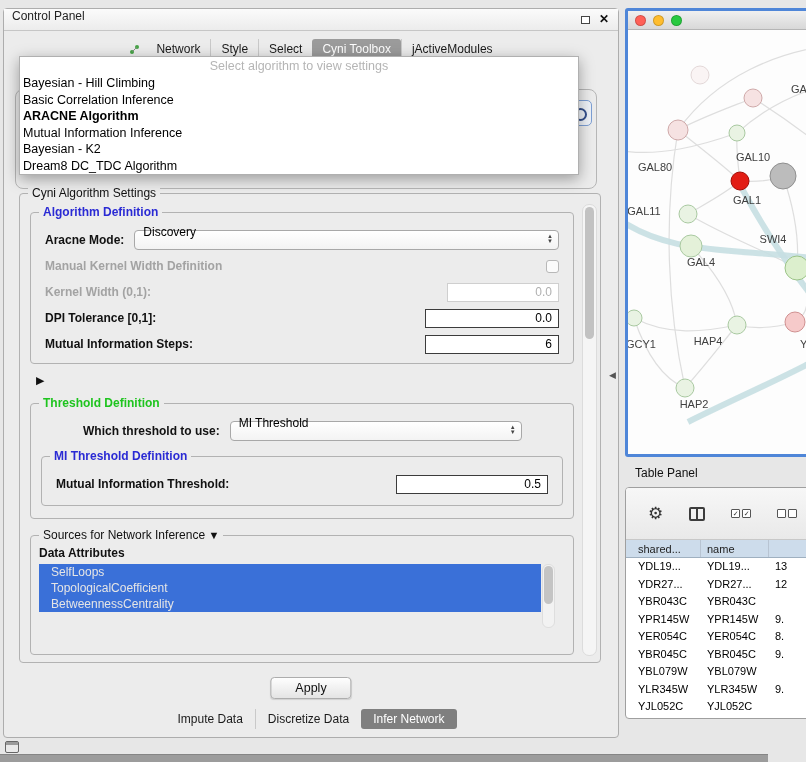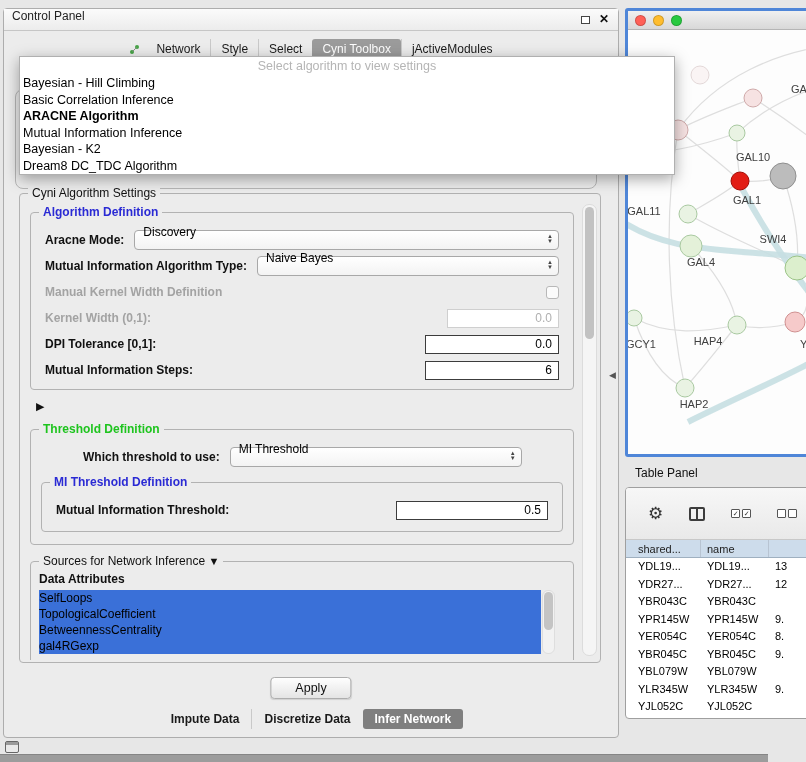--- a/index.html
+++ b/index.html
@@ -23,21 +23,21 @@
   .cp-tab:first-child { border-left:none; }
   .cp-tab.sel { background:#9b9b9b; color:#fff; border-radius:3px; border-left:none; }
 
   .behind-panel { position:absolute; left:11px; top:80px; width:582px; height:100px;
         border:1px solid #b6b6b6; border-radius:8px; background:#ececec; }
   .mini-btn { position:absolute; right:4px; top:10px; width:26px; height:26px;
         border:1px solid #7d9fd4; border-radius:5px; background:#eef2f8; }
   .mini-btn::after { content:""; position:absolute; left:7px; top:7px; width:9px; height:9px;
         border:2px solid #35508c; border-radius:50%; }
 
-  .popup { position:absolute; left:15px; top:47px; width:656px; height:119px; background:#fff;
+  .popup { position:absolute; left:15px; top:47px; width:560px; height:119px; background:#fff;
         border:1px solid #b0b0b0; box-shadow:0 4px 14px rgba(0,0,0,.35); z-index:40; padding-top:1px; }
   .dd-ph { text-align:center; color:#b5b5b5; font-size:12.5px; height:17px; line-height:17px; }
   .dd-item { font-size:12.5px; height:16.5px; line-height:16.5px; padding-left:3px; color:#000; }
   .dd-item.dd-sel { font-weight:bold; }
 
   
   .groupbox { position:relative; border:1px solid #b2b2b2; border-radius:4px; }
   .legend { position:absolute; top:-8px; left:8px; background:#ececec; padding:0 4px; font-size:12px; color:#111; white-space:nowrap; }
   .legend.blue { color:#2a2ad4; font-weight:bold; }
   .legend.green { color:#1ec41e; font-weight:bold; }
@@ -68,30 +68,30 @@
 
   .threshold-group { margin-top:16px; padding:14px 8px 10px; }
   .which-row { display:flex; align-items:center; height:26px; padding-left:44px; margin-bottom:4px; }
   .combo.fixed { width:292px; margin-left:10px; }
   .mi-group { margin:12px 2px 2px; padding:14px 8px 8px; }
 
   .sources-group { margin-top:16px; height:120px; padding:6px 6px 0; }
   .attr-title { font-size:12px; font-weight:bold; color:#111; margin:4px 0 4px 2px; }
   .srcwrap { display:flex; margin-left:2px; }
   .srclist { width:502px; }
-  .src-item { height:16px; line-height:16px; background:#3a70d8; color:#000000; font-size:12px; padding-left:0; }
+  .src-item { height:16px; line-height:16px; background:#3a70d8; color:#e5e5e5; font-size:12px; padding-left:12px; }
   .src-sb { width:13px; height:64px; background:#f2f2f2; border:1px solid #dedede; border-radius:6px; position:relative; margin-left:1px; }
   .src-thumb { position:absolute; top:1px; left:1px; width:9px; height:38px; background:#c4c4c4; border-radius:5px; }
 
   .apply-btn { position:absolute; left:50%; top:668px; transform:translateX(-50%);
         font-size:12.5px; color:#111; padding:3px 24px; border:1px solid #adadad; border-radius:4px;
         background:linear-gradient(#fefefe,#e4e4e4); box-shadow:0 1px 1px rgba(0,0,0,.12); }
 
   .bottom-tabs { position:absolute; top:700px; left:0; right:0; display:flex; justify-content:center; align-items:center; }
-  .bt-tab { font-size:12px; color:#1a1a1a; padding:3px 12px; border-left:1px solid #c9c9c9;font-weight:bold; }
+  .bt-tab { font-size:12px; color:#1a1a1a; padding:3px 12px; border-left:1px solid #c9c9c9; }
   .bt-tab:first-child { border-left:none; }
   .bt-tab.sel { background:#7f7f7f; color:#fff; border-radius:3px; border-left:none; }
 
   
   .netwin { position:absolute; left:625px; top:8px; width:240px; height:449px;
         border:3px solid #4f86d8; border-radius:3px; background:#fdfdfd; overflow:hidden; }
   .net-titlebar { height:19px; background:linear-gradient(#f0f0f0,#d8d8d8); border-bottom:1px solid #b5b5b5;
         display:flex; align-items:center; padding-left:7px; }
   .tl { width:11px; height:11px; border-radius:50%; margin-right:7px; border:1px solid rgba(0,0,0,.18); }
   .tl.red { background:#ff6057; } .tl.yellow { background:#ffbd2e; } .tl.green { background:#28c940; }
@@ -195,30 +195,20 @@
             <label class="blab">Aracne Mode:</label>
             <div class="combo grow">
               <span>Discovery</span>
               <span class="spin">
                   <i>▲</i>
                   <i>▼</i>
                 </span>
             </div>
           </div>
 
-          <div class="row">
-            <label class="blab">Mutual Information Algorithm Type:</label>
-            <div class="combo grow">
-              <span>Naive Bayes</span>
-              <span class="spin">
-                  <i>▲</i>
-                  <i>▼</i>
-                </span>
-            </div>
-          </div>
 
           <div class="row">
             <label class="blab dis">Manual Kernel Width Definition</label>
             <span class="checkbox"></span>
           </div>
 
           <div class="row">
             <label class="blab dis">Kernel Width (0,1):</label>
             <input class="tfield dis" style="width: 112px;" value="0.0">
           </div>
@@ -265,21 +255,20 @@
           <span class="legend">
             <span>Sources for Network Inference</span>
             <span class="tri">▼</span>
           </span>
           <div class="attr-title">Data Attributes</div>
           <div class="srcwrap">
             <div class="srclist">
               <div class="src-item">SelfLoops</div>
               <div class="src-item">TopologicalCoefficient</div>
               <div class="src-item">BetweennessCentrality</div>
-              <div class="src-item">gal4RGexp</div>
             </div>
             <div class="src-sb">
                 <div class="src-thumb"></div>
               </div>
           </div>
         </div>
 
       </div>
     </div>
 

